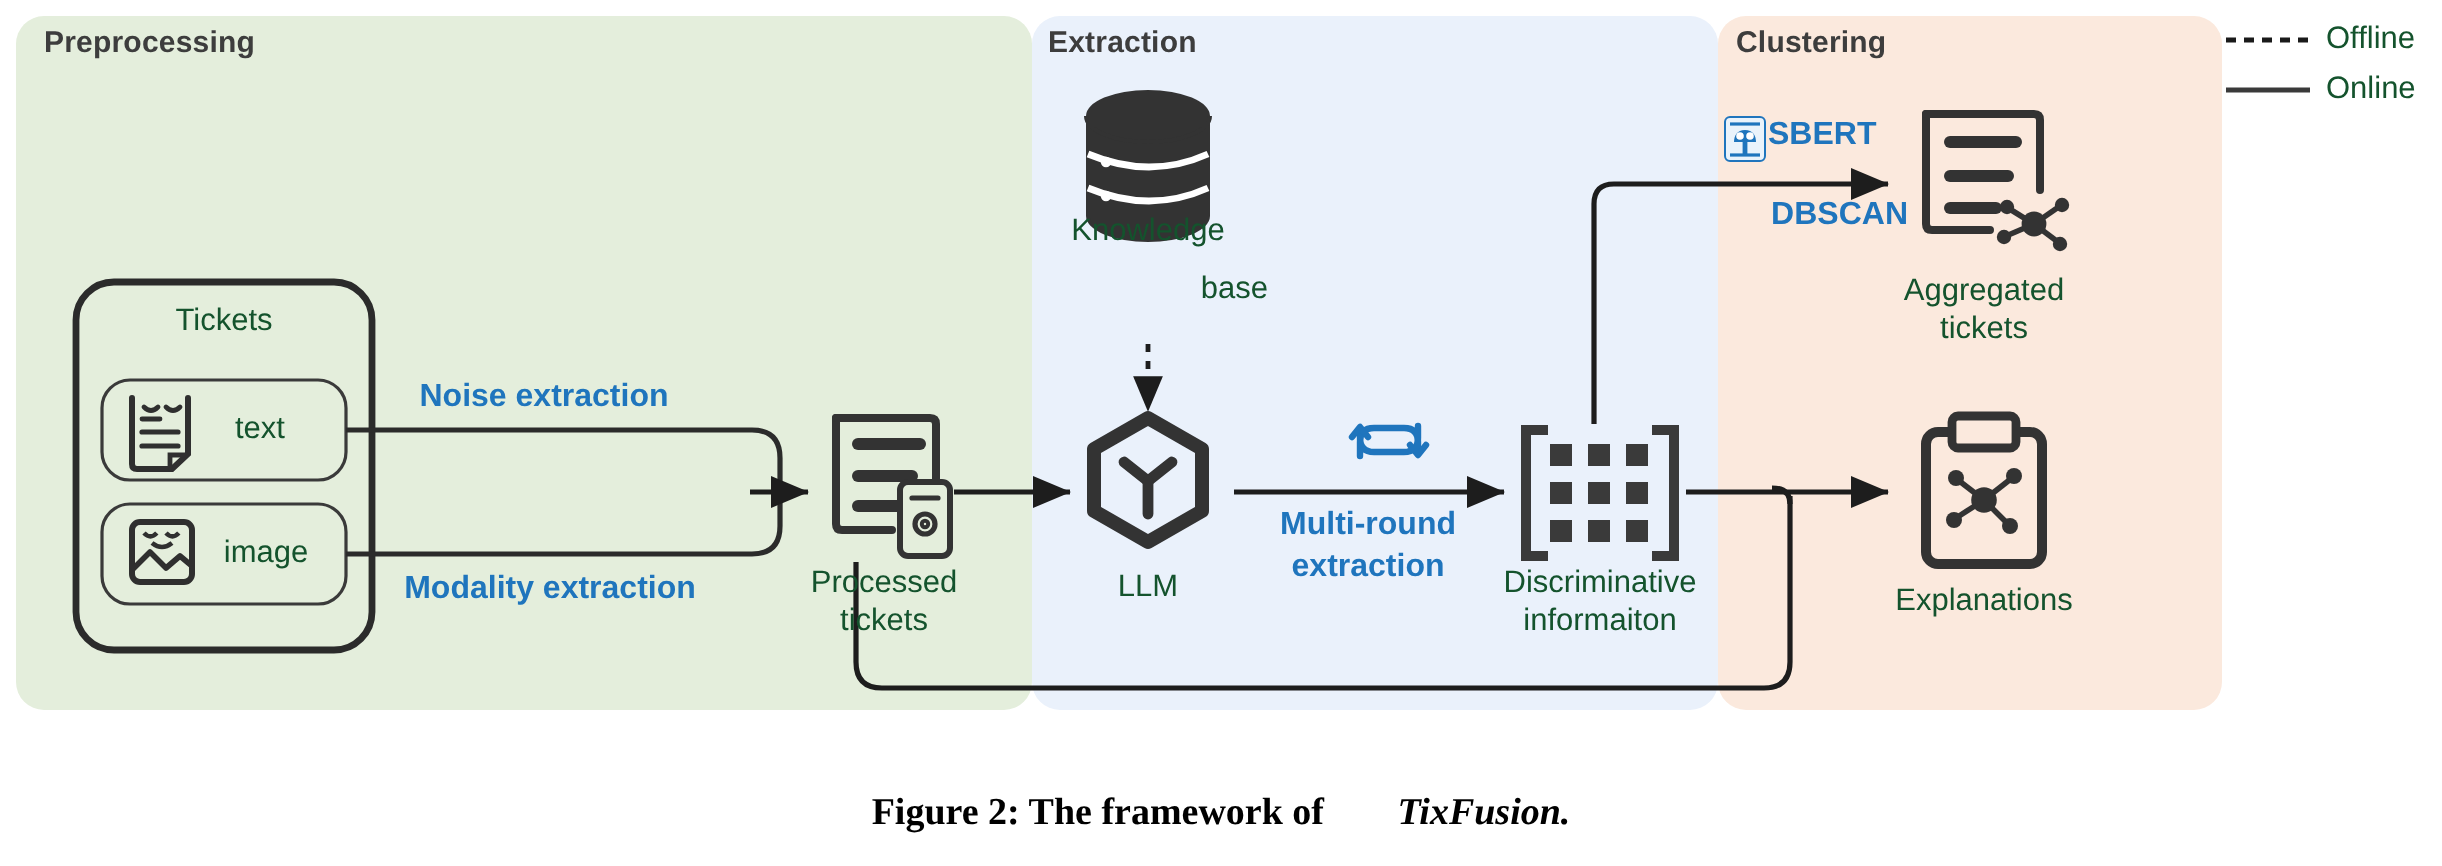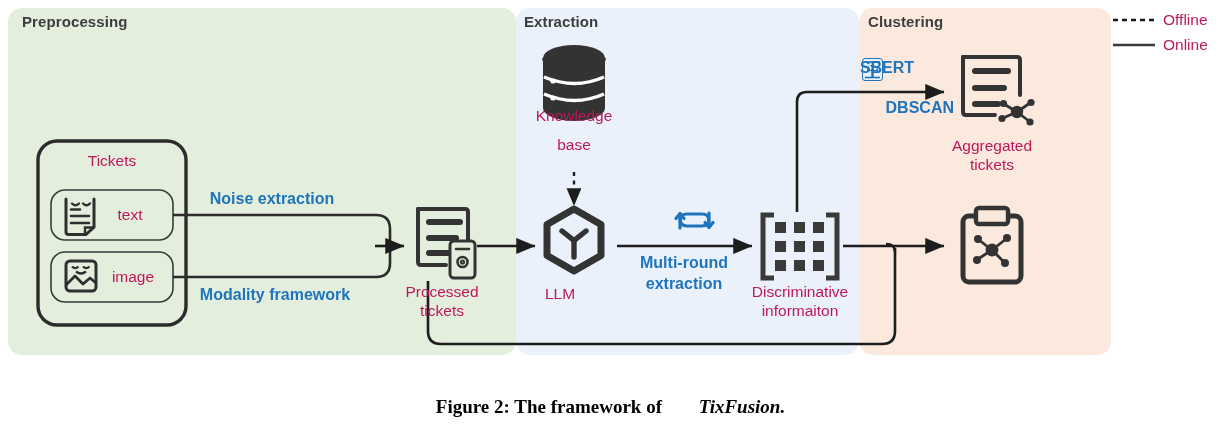--- a/index.html
+++ b/index.html
@@ -4,21 +4,21 @@
 <style>
   html,body{margin:0;padding:0;background:#fff;}
   body{width:1221px;height:433px;position:relative;overflow:hidden;
        font-family:"Liberation Sans",sans-serif;}
   #stage{position:absolute;left:0;top:0;width:1221px;height:388px;}
   .panel{position:absolute;border-radius:14px;}
   .panel-title{position:absolute;font-weight:bold;font-size:15px;color:#3d3d3d;letter-spacing:.1px;}
   .cap{position:absolute;left:0;top:396px;width:1221px;text-align:center;
        font-family:"Liberation Serif",serif;font-size:19px;font-weight:bold;color:#000;}
   .cap i{font-style:italic;margin-left:32px;}
-  .lbl{position:absolute;text-align:center;color:#be185d;font-size:15.5px;line-height:18px;}
+  .lbl{position:absolute;text-align:center;color:#14532d;font-size:15.5px;line-height:18px;}
   .blue2{color:#1f75bd;font-weight:bold;font-size:16px;}
   svg{position:absolute;left:0;top:0;overflow:visible;}
   .sbertbox{position:absolute;width:19px;height:21px;border:1.6px solid #1f75bd;border-radius:3px;
             background:#eaf3fb;}
 </style>
 </head>
 <body>
 
 <div id="stage">
 
@@ -174,50 +174,51 @@
       <circle cx="1005" cy="263" r="4" fill="#333"></circle>
       <circle cx="977" cy="260" r="4" fill="#333"></circle>
     </g>
   </svg>
 
   <div class="lbl" style="left:38px;top:152px;width:148px;">Tickets</div>
   <div class="lbl" style="left:100px;top:206px;width:60px;">text</div>
   <div class="lbl" style="left:100px;top:268px;width:66px;">image</div>
 
   <div class="lbl blue2" style="left:187px;top:190px;width:170px;">Noise extraction</div>
-  <div class="lbl blue2" style="left:182px;top:286px;width:186px;">Modality framework</div>
+  <div class="lbl blue2" style="left:182px;top:286px;width:186px;">Modality extraction</div>
 
   <div class="lbl" style="left:382px;top:283px;width:120px;">Processed</div>
   <div class="lbl" style="left:382px;top:302px;width:120px;">tickets</div>
 
   <div class="lbl" style="left:514px;top:107px;width:120px;">Knowledge</div>
-  <div class="lbl" style="left:514px;top:136px;width:120px;">base</div>
-
-  <div class="lbl" style="left:520px;top:285px;width:80px;">LLM</div>
+  <div class="lbl" style="left:514px;top:136px;width:120px;text-align:right;">base</div>
+
+  <div class="lbl" style="left:534px;top:285px;width:80px;">LLM</div>
 
   <div class="lbl blue2" style="left:624px;top:254px;width:120px;">Multi-round</div>
   <div class="lbl blue2" style="left:624px;top:275px;width:120px;">extraction</div>
 
   <div class="lbl" style="left:732px;top:283px;width:136px;">Discriminative</div>
   <div class="lbl" style="left:732px;top:302px;width:136px;">informaiton</div>
 
   <div class="sbertbox" style="left:862px;top:58px;">
     <svg width="19" height="21" style="position:absolute;left:0;top:0;">
       <line x1="2" y1="3" x2="17" y2="3" stroke="#1f75bd" stroke-width="1.6"></line>
       <path d="M9.5,6 C5.5,6 4,9 4,12 L15,12 C15,9 13.5,6 9.5,6 Z" fill="#1f75bd"></path>
       <circle cx="7" cy="9" r="1.9" fill="#fff"></circle>
       <circle cx="12" cy="9" r="1.9" fill="#fff"></circle>
       <rect x="8.3" y="12" width="2.4" height="6" fill="#1f75bd"></rect>
       <line x1="2" y1="18.5" x2="17" y2="18.5" stroke="#1f75bd" stroke-width="1.6"></line>
     </svg>
   </div>
-  <div class="lbl blue2" style="left:852px;top:59px;width:70px;text-align:center;">SBERT</div>
+  <div class="lbl blue2" style="left:884px;top:59px;width:70px;text-align:left;">SBERT</div>
   <div class="lbl blue2" style="left:862px;top:99px;width:92px;text-align:right;">DBSCAN</div>
 
   <div class="lbl" style="left:932px;top:137px;width:120px;">Aggregated</div>
   <div class="lbl" style="left:932px;top:156px;width:120px;">tickets</div>
 
+  <div class="lbl" style="left:932px;top:292px;width:120px;">Explanations</div>
 
   <div class="cap">
     <span>Figure 2: The framework of </span><i>TixFusion.</i>
   </div>
 
 </div>
 
 </body></html>

